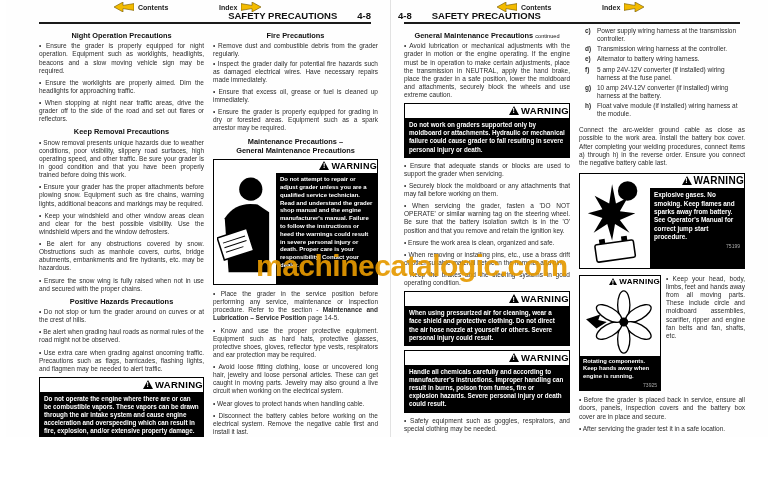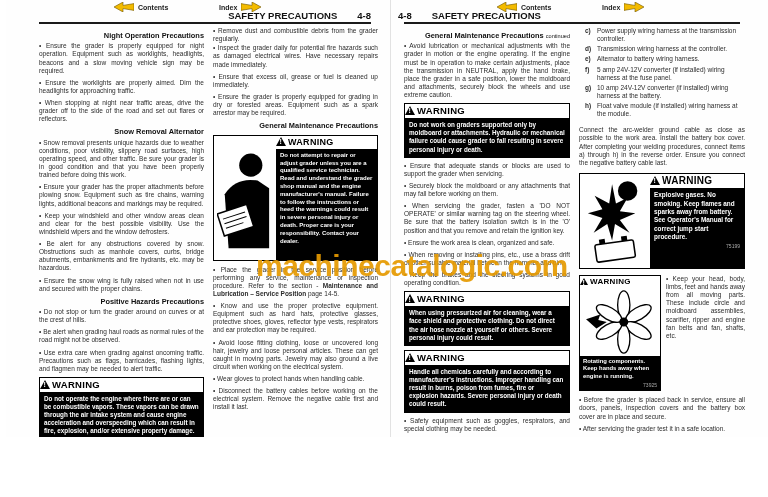--- a/index.html
+++ b/index.html
@@ -8,28 +8,28 @@
   
   .nav{position:absolute;top:2px;display:flex;align-items:center;gap:4px;
        font-size:7px;font-weight:bold;color:#222;}
   .titlebar{position:absolute;top:10px;font-size:9.5px;font-weight:bold;color:#111;
        display:flex;gap:20px;align-items:baseline;}
   .rule{position:absolute;top:22px;height:2px;background:#1a1a1a;}
   .pagediv{position:absolute;left:384px;top:0;width:1px;height:497px;background:#e2e2e2;}
   
   .col{position:absolute;top:27px;width:165px;font-size:6.5px;line-height:1.25;
        text-align:justify;}
-  .h1{font-size:7.4px;font-weight:bold;margin:4px 0 2px 0;text-align:right;color:#111;}
+  .h1{font-size:7.4px;font-weight:bold;margin:4px 0 2px 0;text-align:center;color:#111;}
   .h1 .cont{font-weight:normal;font-size:5.6px;}
   .b{margin:0 0 4px 0;}
   .b::before{content:"• ";}
   .p{margin:0 0 4px 0;}
   
   .warn{border:1.6px solid #000;margin:3px 0 4px 0;background:#fff;}
-  .wh{background:#fff;color:#000;text-align:left;font-weight:bold;font-size:9.5px;
+  .wh{background:#fff;color:#000;text-align:right;font-weight:bold;font-size:9.5px;
       padding:1px 0 1px 0;letter-spacing:.3px;}
   .wb{background:#000;color:#fff;font-weight:bold;font-size:6.3px;line-height:1.3;
       padding:3px 4px;text-align:left;}
   .tri{display:inline-block;position:relative;width:0;height:0;
        border-left:5px solid transparent;border-right:5px solid transparent;
        border-bottom:9px solid #000;margin-right:2px;vertical-align:-1px;}
   .tri::after{content:"!";position:absolute;left:-1.4px;top:1.2px;color:#fff;
        font-size:7px;font-weight:bold;line-height:1;}
   
   .warn-flex{display:flex;border:1.6px solid #000;margin:4px 0 5px 0;}
@@ -105,21 +105,21 @@
   <div class="rule" style="left:398px;width:336px;"></div>
 
   <div class="pagediv"></div>
 
   <div class="col" style="left:33px;">
     <div class="h1">Night Operation Precautions</div>
     <p class="b">Ensure the grader is properly equipped for night operation. Equipment such as worklights, headlights, beacons and a slow moving vehicle sign may be required.</p>
     <p class="b">Ensure the worklights are properly aimed. Dim the headlights for approaching traffic.</p>
     <p class="b">When stopping at night near traffic areas, drive the grader off to the side of the road and set out flares or reflectors.</p>
 
-    <div class="h1">Snow Removal Alternator</div>
+    <div class="h1">Keep Removal Precautions</div>
     <p class="b">Snow removal presents unique hazards due to weather conditions, poor visibility, slippery road surfaces, high operating speed, and other traffic. Be sure your grader is in good condition and that you have been properly trained before doing this work.</p>
     <p class="b">Ensure your grader has the proper attachments before plowing snow. Equipment such as tire chains, warning lights, additional beacons and markings may be required.</p>
     <p class="b">Keep your windshield and other window areas clean and clear for the best possible visibility. Use the windshield wipers and the window defrosters.</p>
     <p class="b">Be alert for any obstructions covered by snow. Obstructions such as manhole covers, curbs, bridge abutments, embankments and fire hydrants, etc. may be hazardous.</p>
     <p class="b">Ensure the snow wing is fully raised when not in use and secured with the proper chains.</p>
 
     <div class="h1">Positive Hazards Precautions</div>
     <p class="b">Do not stop or turn the grader around on curves or at the crest of hills.</p>
     <p class="b">Be alert when grading haul roads as normal rules of the road might not be observed.</p>
     <p class="b">Use extra care when grading against oncoming traffic. Precautions such as flags, barricades, flashing lights, and flagmen may be needed to alert traffic.</p>
@@ -127,25 +127,27 @@
     <div class="warn">
       <div class="wh">
         <span class="tri"></span><span>WARNING</span>
       </div>
       <div class="wb">Do not operate the engine where there are or can be combustible vapors. These vapors can be drawn through the air intake system and cause engine acceleration and overspeeding which can result in fire, explosion, and/or extensive property damage.</div>
     </div>
     <p class="b">Do not operate the grader in areas where volatile gases may be present. Explosion could result. If you encounter an area where volatile gases may be present, shut down the grader and leave the area immediately.</p>
   </div>
 
   <div class="col" style="left:207px;">
+    <div class="h1">Fire Precautions</div>
     <p class="b" style="margin-bottom:1px;">Remove dust and combustible debris from the grader regularly.</p>
     <p class="b">Inspect the grader daily for potential fire hazards such as damaged electrical wires. Have necessary repairs made immediately.</p>
     <p class="b">Ensure that excess oil, grease or fuel is cleaned up immediately.</p>
     <p class="b">Ensure the grader is properly equipped for grading in dry or forested areas. Equipment such as a spark arrestor may be required.</p>
 
+    <div class="h1" style="margin-bottom:0;">Maintenance Precautions –</div>
     <div class="h1" style="margin-top:0;">General Maintenance Precautions</div>
 
     <div class="warn-flex" style="height:124px;">
       <div class="warn-img" style="width:62px;">
         <svg width="56" height="104" viewBox="0 0 58 104">
           <circle cx="35" cy="18" r="12" fill="#000"></circle>
           <path d="M8 48 Q20 30 42 34 L54 42 L54 104 L12 104 Z" fill="#000"></path>
           <g transform="rotate(-18 22 74)">
             <rect x="3" y="62" width="32" height="24" fill="#fff" stroke="#000" stroke-width="1.6"></rect>
             <line x1="7" y1="69" x2="31" y2="69" stroke="#000" stroke-width="1"></line>

